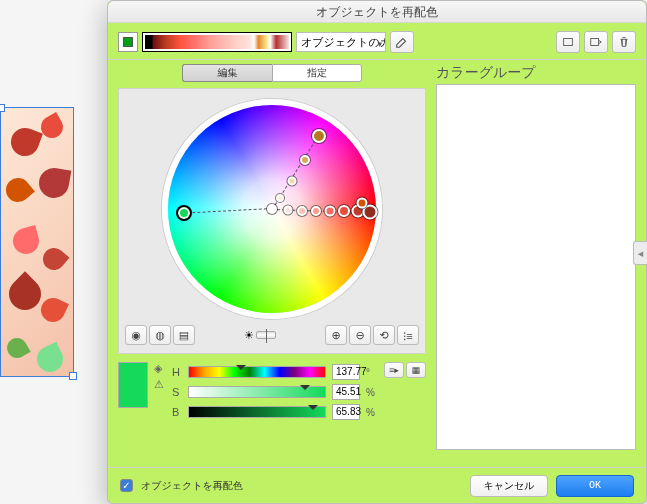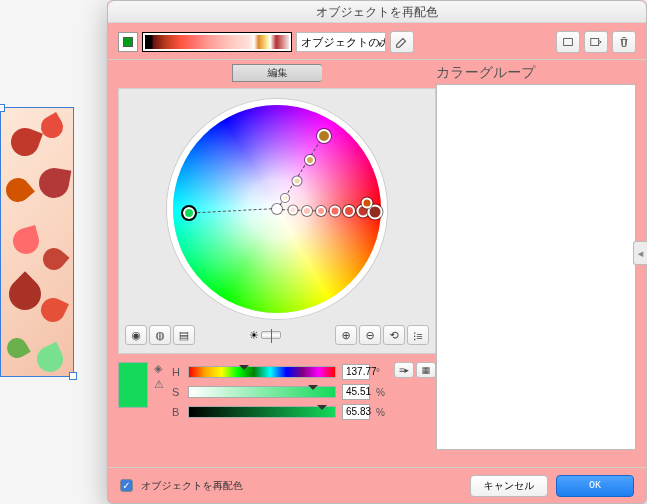--- a/index.html
+++ b/index.html
@@ -4,35 +4,35 @@
 <style>
 * { box-sizing: border-box; margin: 0; padding: 0; font-family: -apple-system, "Hiragino Sans", sans-serif; font-size: 11px; }
 body { width: 647px; height: 504px; background: #f5f5f5; overflow: hidden; position: relative; }
 
 .artwork { position: absolute; left: 0; top: 107px; width: 74px; height: 270px; background: linear-gradient(135deg,#fde8d8,#f9d5c0,#f4c0a8); border: 1px solid #3b7dd8; outline: 1px solid #3b7dd8; outline-offset: -1px; }
 .artwork::before, .artwork::after { content:""; position:absolute; width:6px; height:6px; background:#fff; border:1px solid #3b7dd8; }
 .artwork::before { left:-4px; top:-4px; }
 .artwork::after { right:-4px; bottom:-4px; }
 .leaf { position:absolute; border-radius:50% 0 50% 50%; transform: rotate(var(--r)); background: var(--c); }
 
-.dialog { position: absolute; left: 107px; top: 0; width: 540px; height: 504px; background: #fca5a5; border: 1px solid #bcbcbc; border-radius: 6px; box-shadow: 0 8px 28px rgba(0,0,0,.28); }
+.dialog { position: absolute; left: 107px; top: 0; width: 540px; height: 504px; background: #bef264; border: 1px solid #bcbcbc; border-radius: 6px; box-shadow: 0 8px 28px rgba(0,0,0,.28); }
 .titlebar { height: 22px; line-height: 22px; text-align: center; color: #444; font-size: 12px; border-bottom: 1px solid #d7d7d7; background: linear-gradient(#f7f7f7,#e7e7e7); border-radius: 6px 6px 0 0; }
 
 .toprow { display:flex; align-items:center; gap:4px; padding:8px 10px 6px; border-bottom:1px solid #d0d0d0; }
 .swatch-picker { width:20px; height:20px; border:1px solid #999; display:flex; align-items:center; justify-content:center; background:#fff; }
 .swatch-picker span { width:10px; height:10px; background:#00a016; border:1px solid #555; }
 .gradient-bar { flex:0 0 150px; height:20px; border:1px solid #666; background: linear-gradient(to right,#000 0%,#000 6%,#6b1111 7%,#b73a1f 15%,#ff533d 25%,#ff736f 35%,#ff9e96 45%,#ffc9c1 60%,#ffe2db 72%,#fff 75%,#e38833 78%,#f9e07d 83%,#fff 86%,#b52e2e 90%,#fff 100%); position:relative; }
 .gradient-bar::after{content:"";position:absolute;inset:0;border:2px solid #fff;outline:1px solid #000;pointer-events:none;}
 .select-box { height:20px; border:1px solid #bbb; background:#fff; padding:0 14px 0 4px; line-height:18px; position:relative; width:90px; overflow:hidden; white-space:nowrap; }
 .select-box::after { content:"▾"; position:absolute; right:3px; top:2px; font-size:9px; color:#555; }
 .icon-btn { width:24px; height:22px; border:1px solid #bbb; background:linear-gradient(#fdfdfd,#ededed); border-radius:3px; display:flex; align-items:center; justify-content:center; color:#444; cursor:pointer; }
 .icon-btn svg { width:14px; height:14px; }
 .spacer { flex:1; }
 
-.body { display:flex; padding:0 10px 10px; height:calc(100% - 22px - 44px - 36px); }
+.body { display:flex; padding:0 10px 10px; gap:10px; height:calc(100% - 22px - 44px - 36px); }
 .left-col { flex:1; }
 .right-col { width:200px; display:flex; flex-direction:column; }
 .right-col .label { font-size:14px; color:#555; margin:4px 0 2px; }
 .right-col .box { flex:1; border:1px solid #bbb; background:#fff; }
 .collapse-btn { position:absolute; right:-1px; top:240px; width:14px; height:24px; background:#ececec; border:1px solid #bbb; border-right:none; border-radius:3px 0 0 3px; display:flex; align-items:center; justify-content:center; color:#888; cursor:pointer; }
 
 .tab-bar { display:flex; justify-content:center; margin:4px 0 6px; }
 .tab { width:90px; height:18px; line-height:16px; text-align:center; font-size:10px; color:#333; border:1px solid #aaa; background:#fff; cursor:pointer; }
 .tab.active { background:linear-gradient(#e4e4e4,#d0d0d0); border-color:#888; }
 .tab:first-child { border-radius:3px 0 0 3px; border-right:none; }
@@ -121,20 +121,21 @@
         <svg viewBox="0 0 16 16">
           <path d="M4 5h8M6 5v7M10 5v7M5 5l1 8h4l1-8M6 3h4" fill="none" stroke="#555"></path>
         </svg>
       </div>
   </div>
 
   <div class="body">
     <div class="left-col">
       <div class="tab-bar">
         <div class="tab active">編集</div>
+        <div class="tab">指定</div>
       </div>
 
       <div class="wheel-area">
         <div class="wheel-wrap">
           <div class="ring"></div>
           <div class="wheel"></div>
           <div class="lineseg" style="left:110px;top:110px;width:86px;transform:rotate(-58deg)"></div>
           <div class="lineseg" style="left:110px;top:110px;width:100px;transform:rotate(2deg)"></div>
           <div class="lineseg" style="left:110px;top:110px;width:90px;transform:rotate(177deg)"></div>
           <span class="marker sel" style="left:22px;top:114px;width:16px;height:16px;background:#14d95b"></span>

